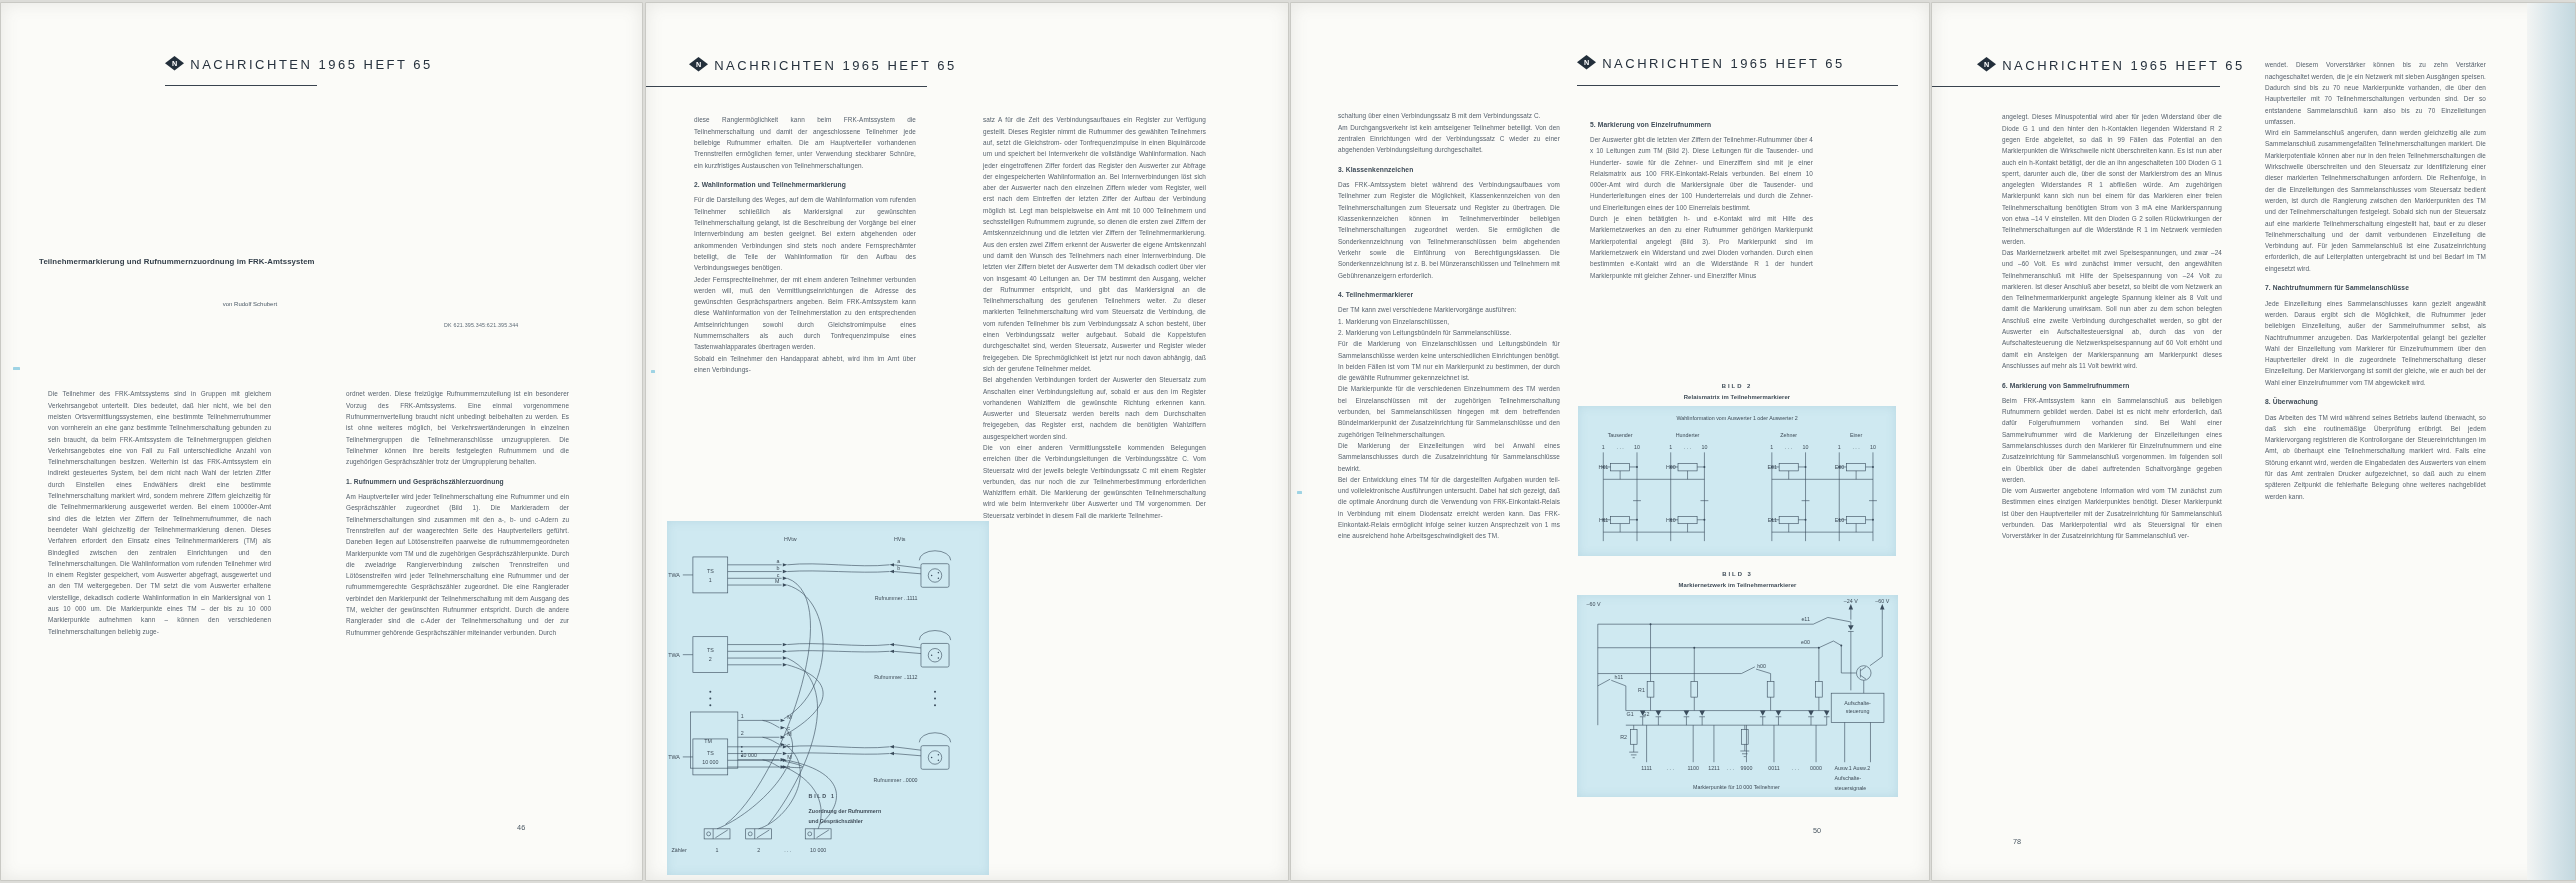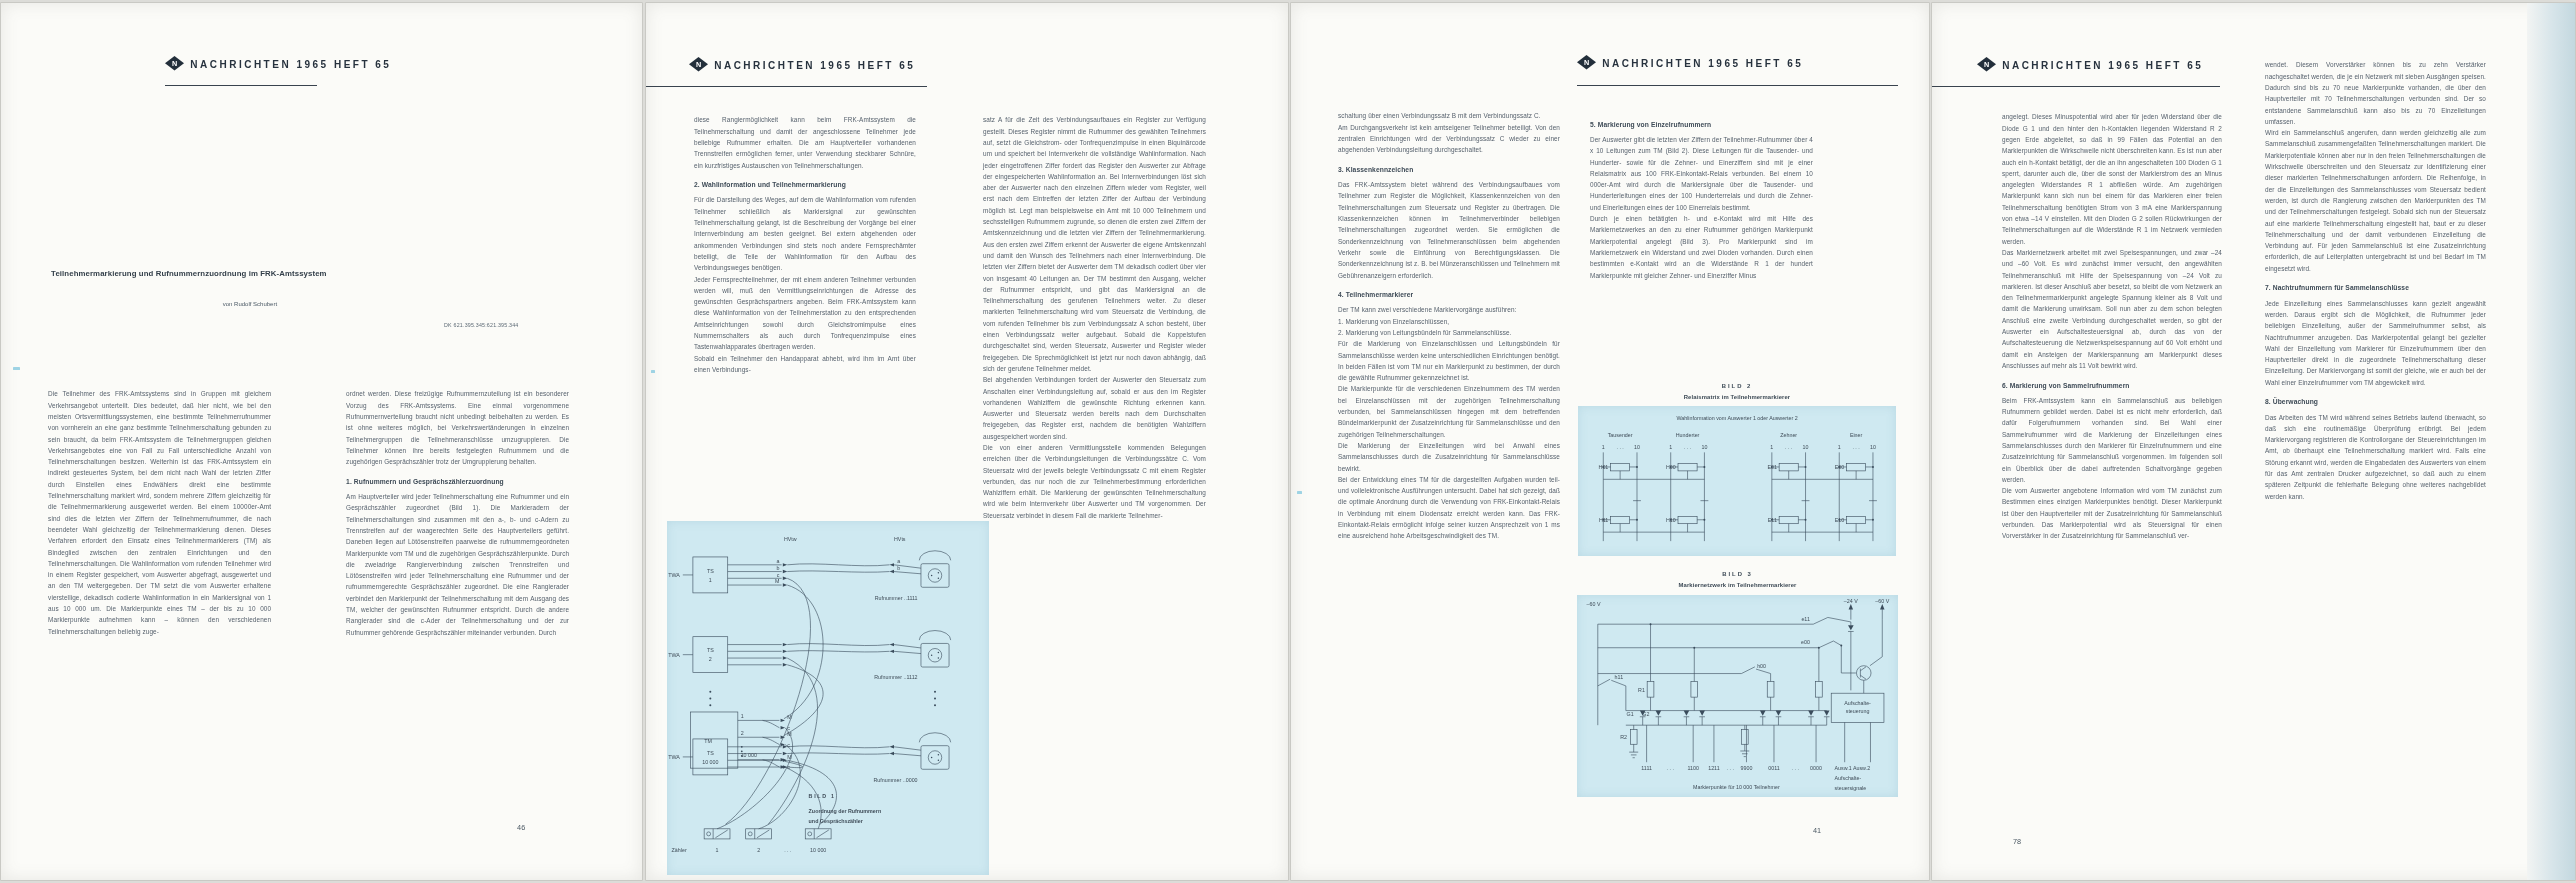--- a/index.html
+++ b/index.html
@@ -11,28 +11,28 @@
   .p75{left:1.1px;width:641px}
   .p76{left:646px;width:642px}
   .p77{left:1291px;width:638px}
   .p78{left:1932px;width:643px}
 
   .phead{position:absolute;display:flex;align-items:center;gap:6.2px;}
   .p75 .phead{left:164px;top:53px}
   .p76 .phead{left:43px;top:54px}
   .p77 .phead{left:286px;top:52px}
   .p78 .phead{left:45px;top:54px}
-  .htext{font-size:10px;font-weight:700;letter-spacing:2.5px;color:#27323e;white-space:nowrap}
+  .htext{font-size:13px;font-weight:400;letter-spacing:2.5px;color:#27323e;white-space:nowrap}
   .hrule{position:absolute;height:1.1px;background:#39434e}
   .p75 .hrule{left:164px;width:152px;top:82px}
   .p76 .hrule{left:0;width:281px;top:83px}
   .p77 .hrule{left:286px;width:321px;top:82px}
   .p78 .hrule{left:0;width:288px;top:83px}
 
-  .title{position:absolute;left:38px;top:254px;margin:12px;font-size:7.8px;font-weight:700;
+  .title{position:absolute;left:38px;top:254px;margin:0;font-size:7.8px;font-weight:700;
          color:#333f4a;white-space:nowrap;letter-spacing:0.1px}
   .author{position:absolute;left:38px;top:298px;width:238px;text-align:right;
           font-size:6px;color:#4c5a66}
   .dk{position:absolute;left:443px;top:319px;font-size:5.3px;color:#5d6a75;letter-spacing:0.2px}
 
   .col{position:absolute;font-size:6.4px;line-height:11.3px;color:#545f6b;
        text-align:justify;letter-spacing:0.1px}
   .c75a{left:47px;top:385px;width:223px}
   .c75b{left:345px;top:385px;width:223px}
   .c76a{left:48px;top:111px;width:222px}
@@ -620,21 +620,21 @@
         <text x="301" y="312" text-anchor="middle">9900</text>
         <text x="350" y="312" text-anchor="middle">0011</text>
         <text x="388" y="312" text-anchor="middle">. . .</text>
         <text x="425" y="312" text-anchor="middle">0000</text>
         <text x="458" y="312">Ausw.1  Ausw.2</text>
         <text x="458" y="330">Aufschalte-</text>
         <text x="458" y="347">steuersignale</text>
         <text x="283" y="345" text-anchor="middle">Markierpunkte für 10 000 Teilnehmer</text>
       </svg>
     </figure>
-    <div class="pnum pn77">41</div>
+    <div class="pnum pn77">50</div>
   </section>
 
   <section class="page p78">
     <div class="edge78"></div>
     <div class="phead">
       <span>
         <svg viewBox="0 0 34 26" width="19" height="14.6">
             <polygon points="17,0 34,13 17,26 0,13" fill="#232f3b"></polygon>
             <text x="17" y="18" text-anchor="middle" font-size="13" font-weight="bold" fill="#ffffff">N</text>
           </svg>

